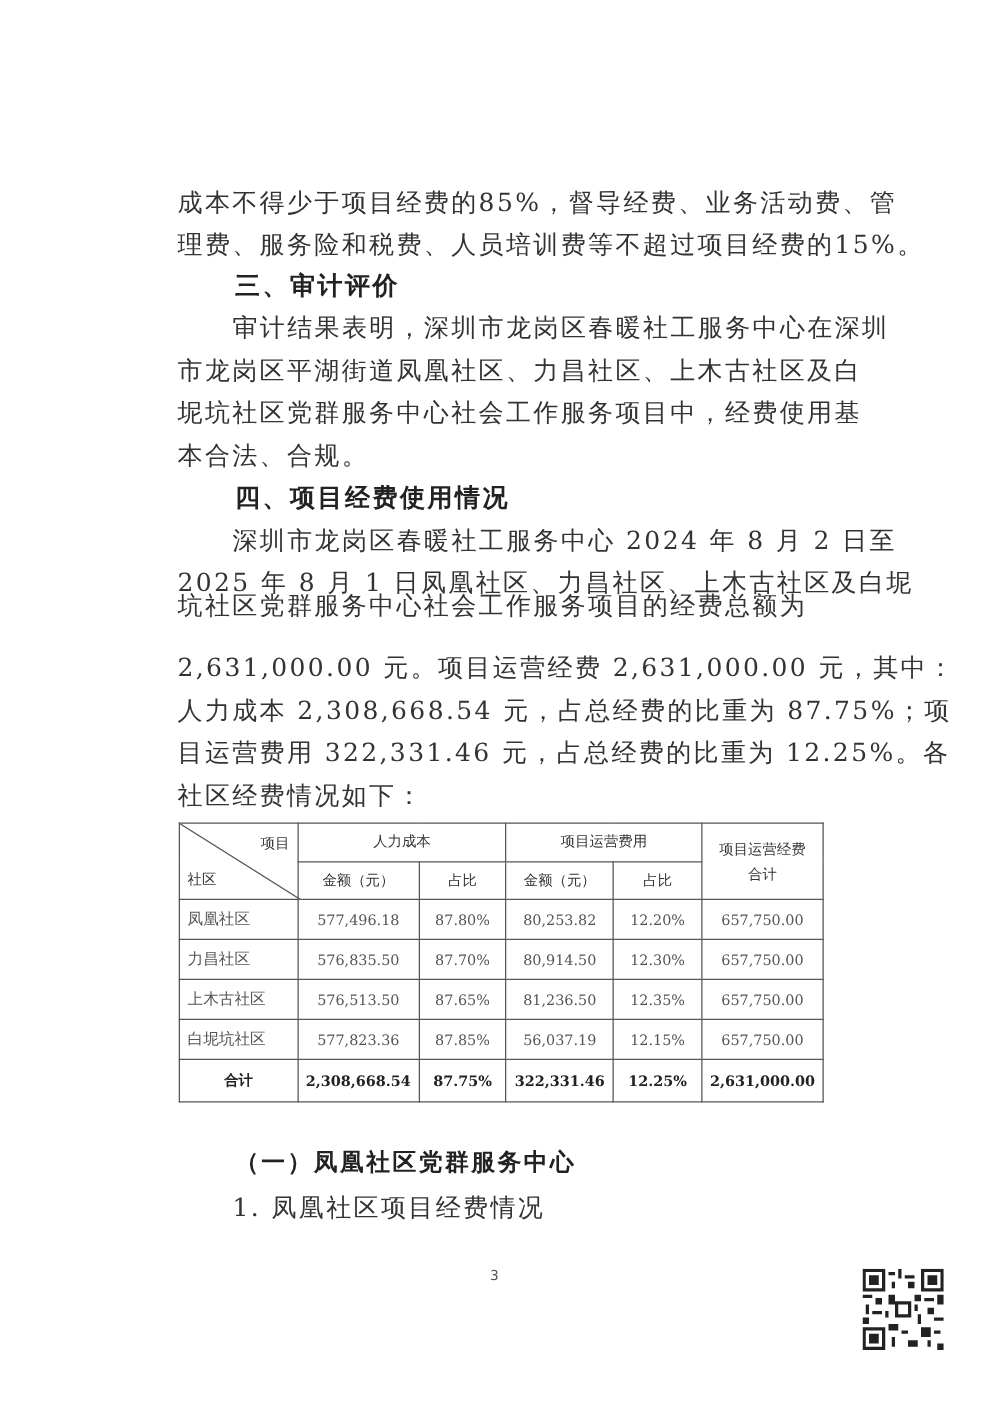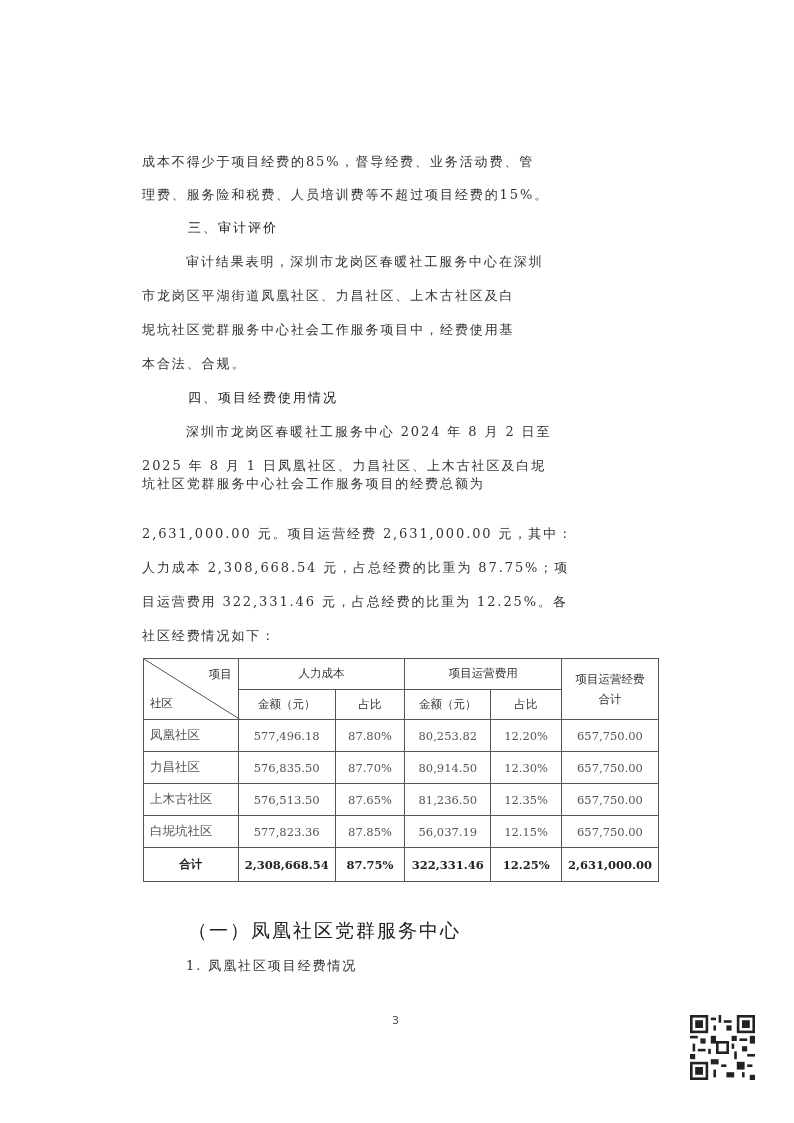--- a/index.html
+++ b/index.html
@@ -1,18 +1,18 @@
 <!DOCTYPE html>
 <html><head>
 <meta charset="utf-8">
 <style>
   html, body { margin:0; padding:0; background:#ffffff; }
   body { width:794px; height:1123px; position:relative; overflow:hidden; font-family:"DejaVu Serif", serif; color:#2a2a2a; }
-  .line { position:absolute; left:142px; width:520px; font-size:13px; letter-spacing:1.9px; white-space:nowrap; line-height:24px; color:#333; }
-  .heading { font-family:"DejaVu Sans", sans-serif; font-weight:normal; color:#222; letter-spacing:2px; }
+  .line { position:absolute; left:142px; width:520px; font-size:20px; letter-spacing:1.9px; white-space:nowrap; line-height:24px; color:#333; }
+  .heading { font-family:"DejaVu Sans", sans-serif; font-weight:bold; color:#222; letter-spacing:2px; }
   table.fund { position:absolute; left:143px; top:658px; width:516px; border-collapse:collapse; font-family:"DejaVu Sans", sans-serif; font-size:11.5px; color:#333; }
   table.fund td { border:1px solid #555; height:32px; padding:0 6px; box-sizing:border-box; }
   table.fund td.num { text-align:center; font-family:"DejaVu Serif", serif; color:#555; }
   table.fund td.pct { text-align:center; font-family:"DejaVu Serif", serif; color:#555;margin-left:12px; }
   table.fund td.hdr { text-align:center; height:30px; }
   table.fund tr.total td { font-weight:bold; color:#222; }
   table.fund td.name { color:#555; font-size:12.5px; }
   td.diag { position:relative; padding:0; }
   td.diag svg { position:absolute; left:0; top:0; }
   td.diag .tr { position:absolute; right:6px; top:8px; }

